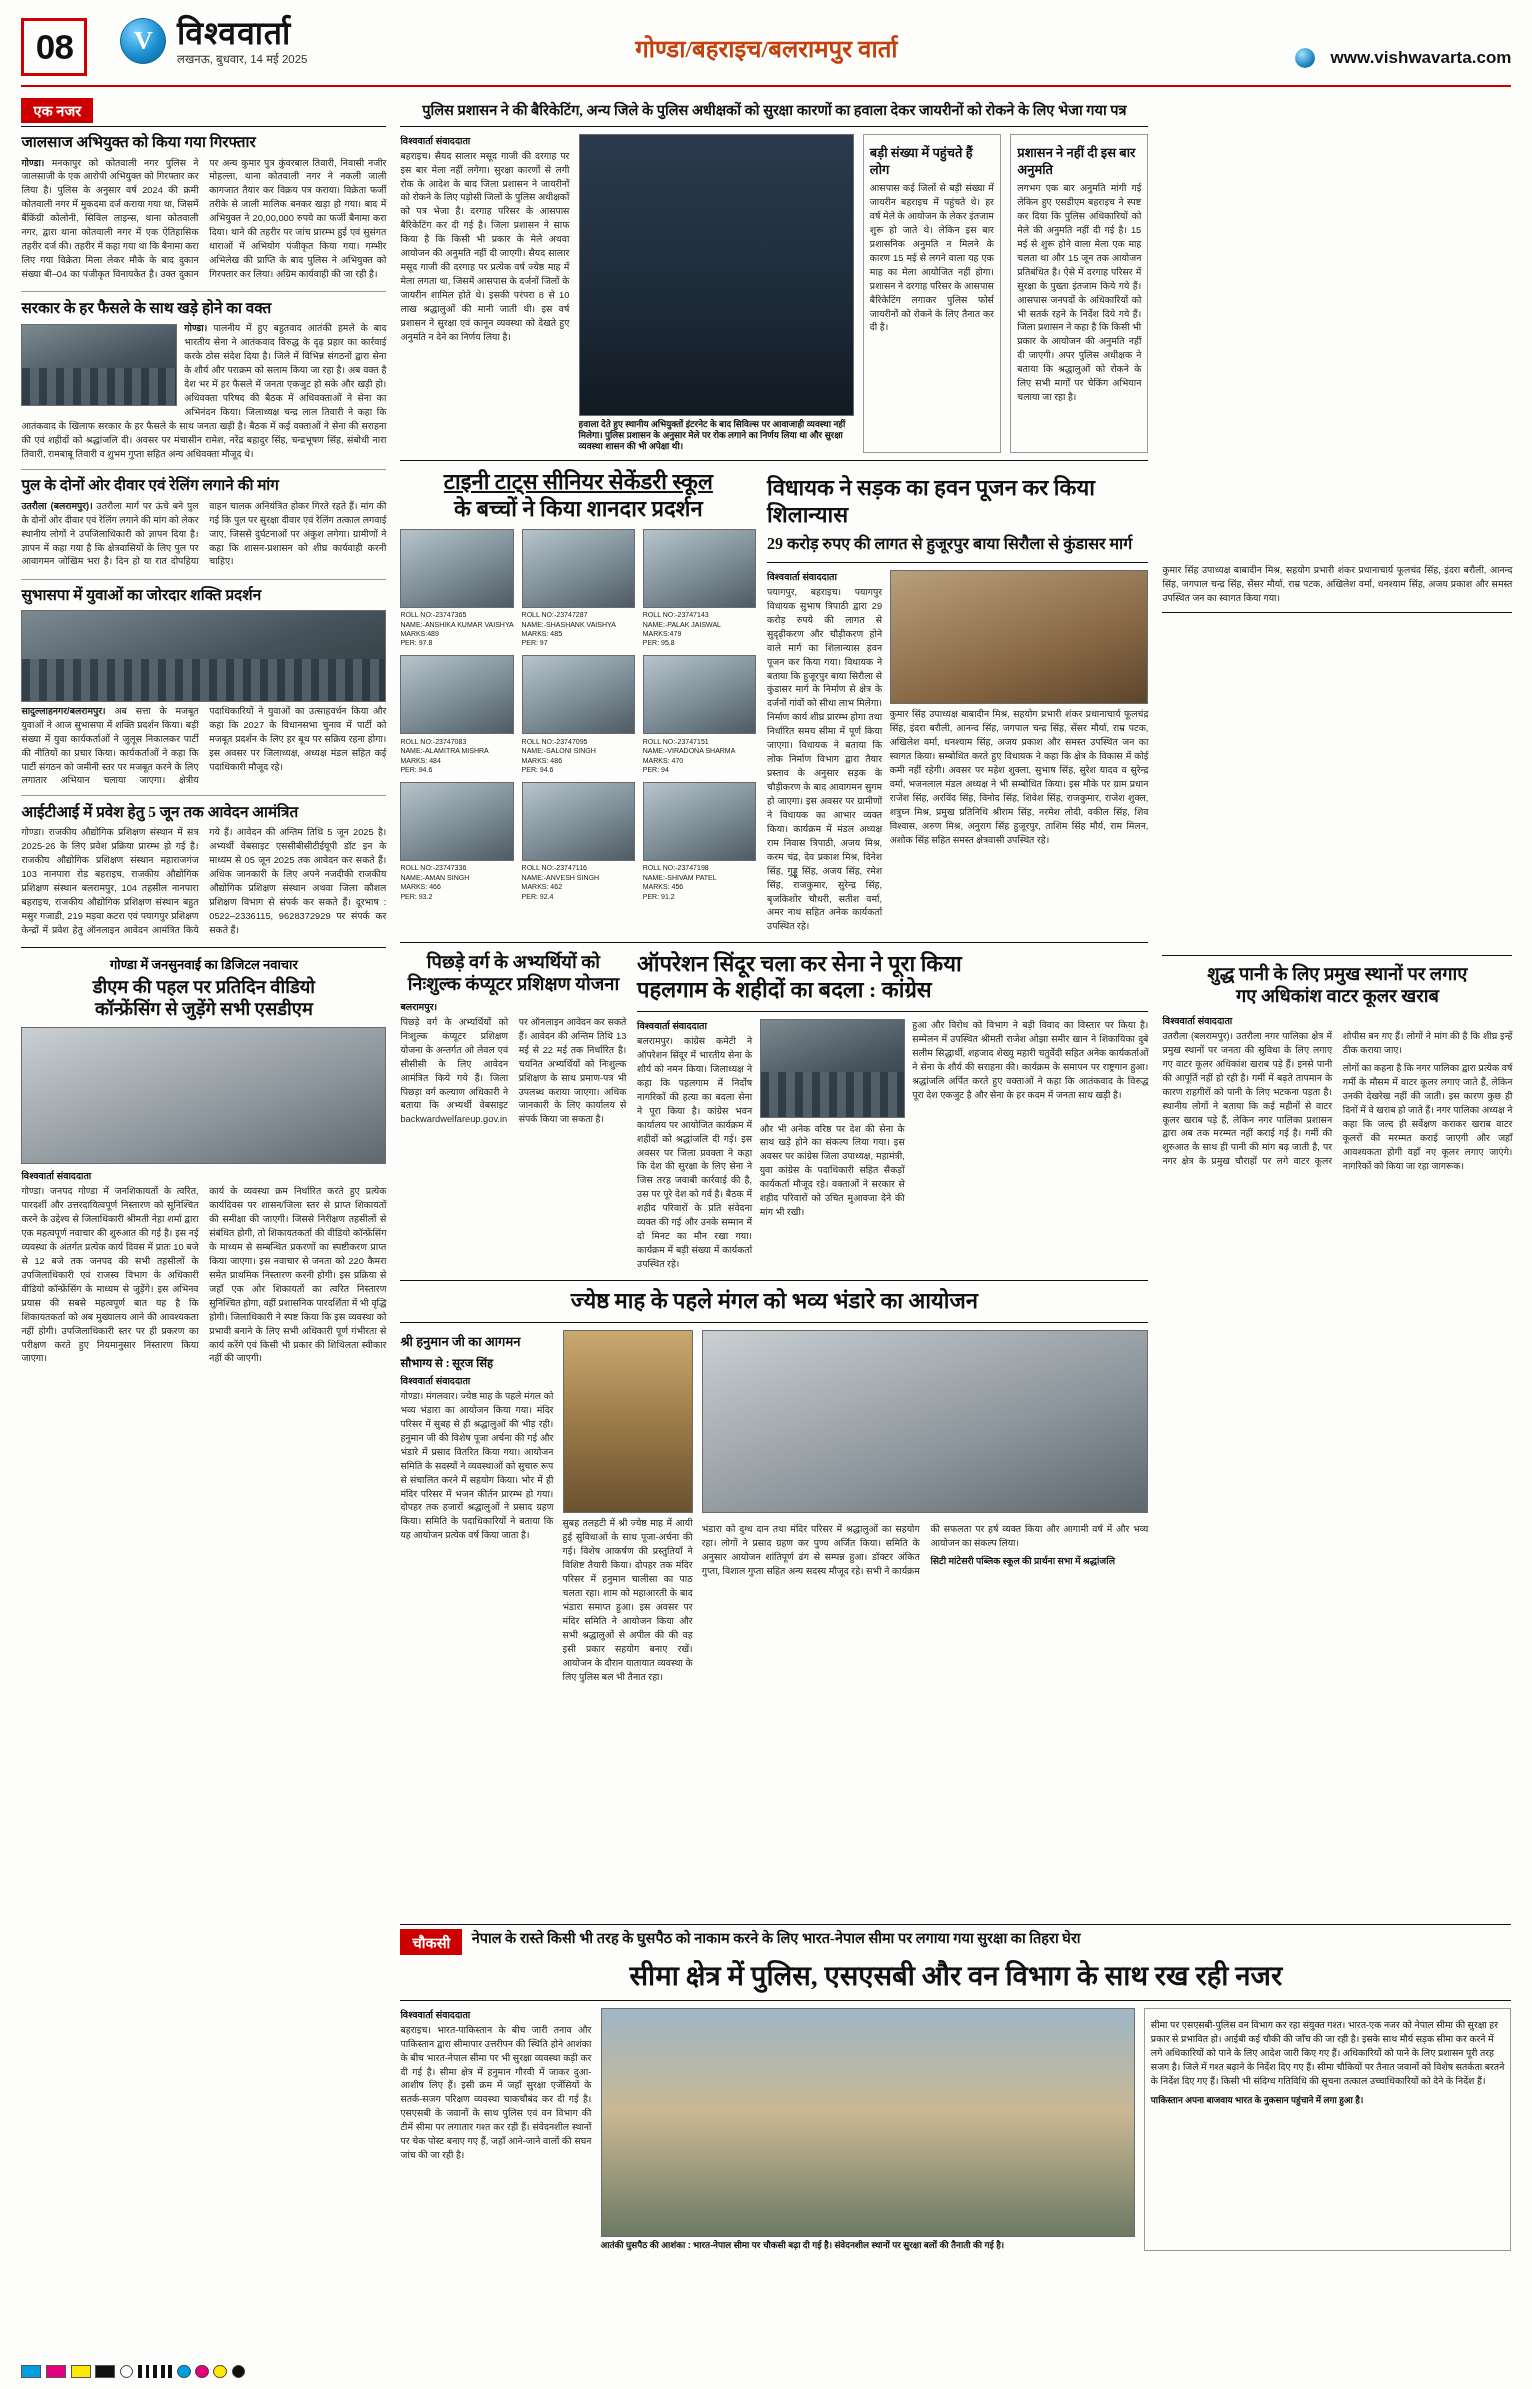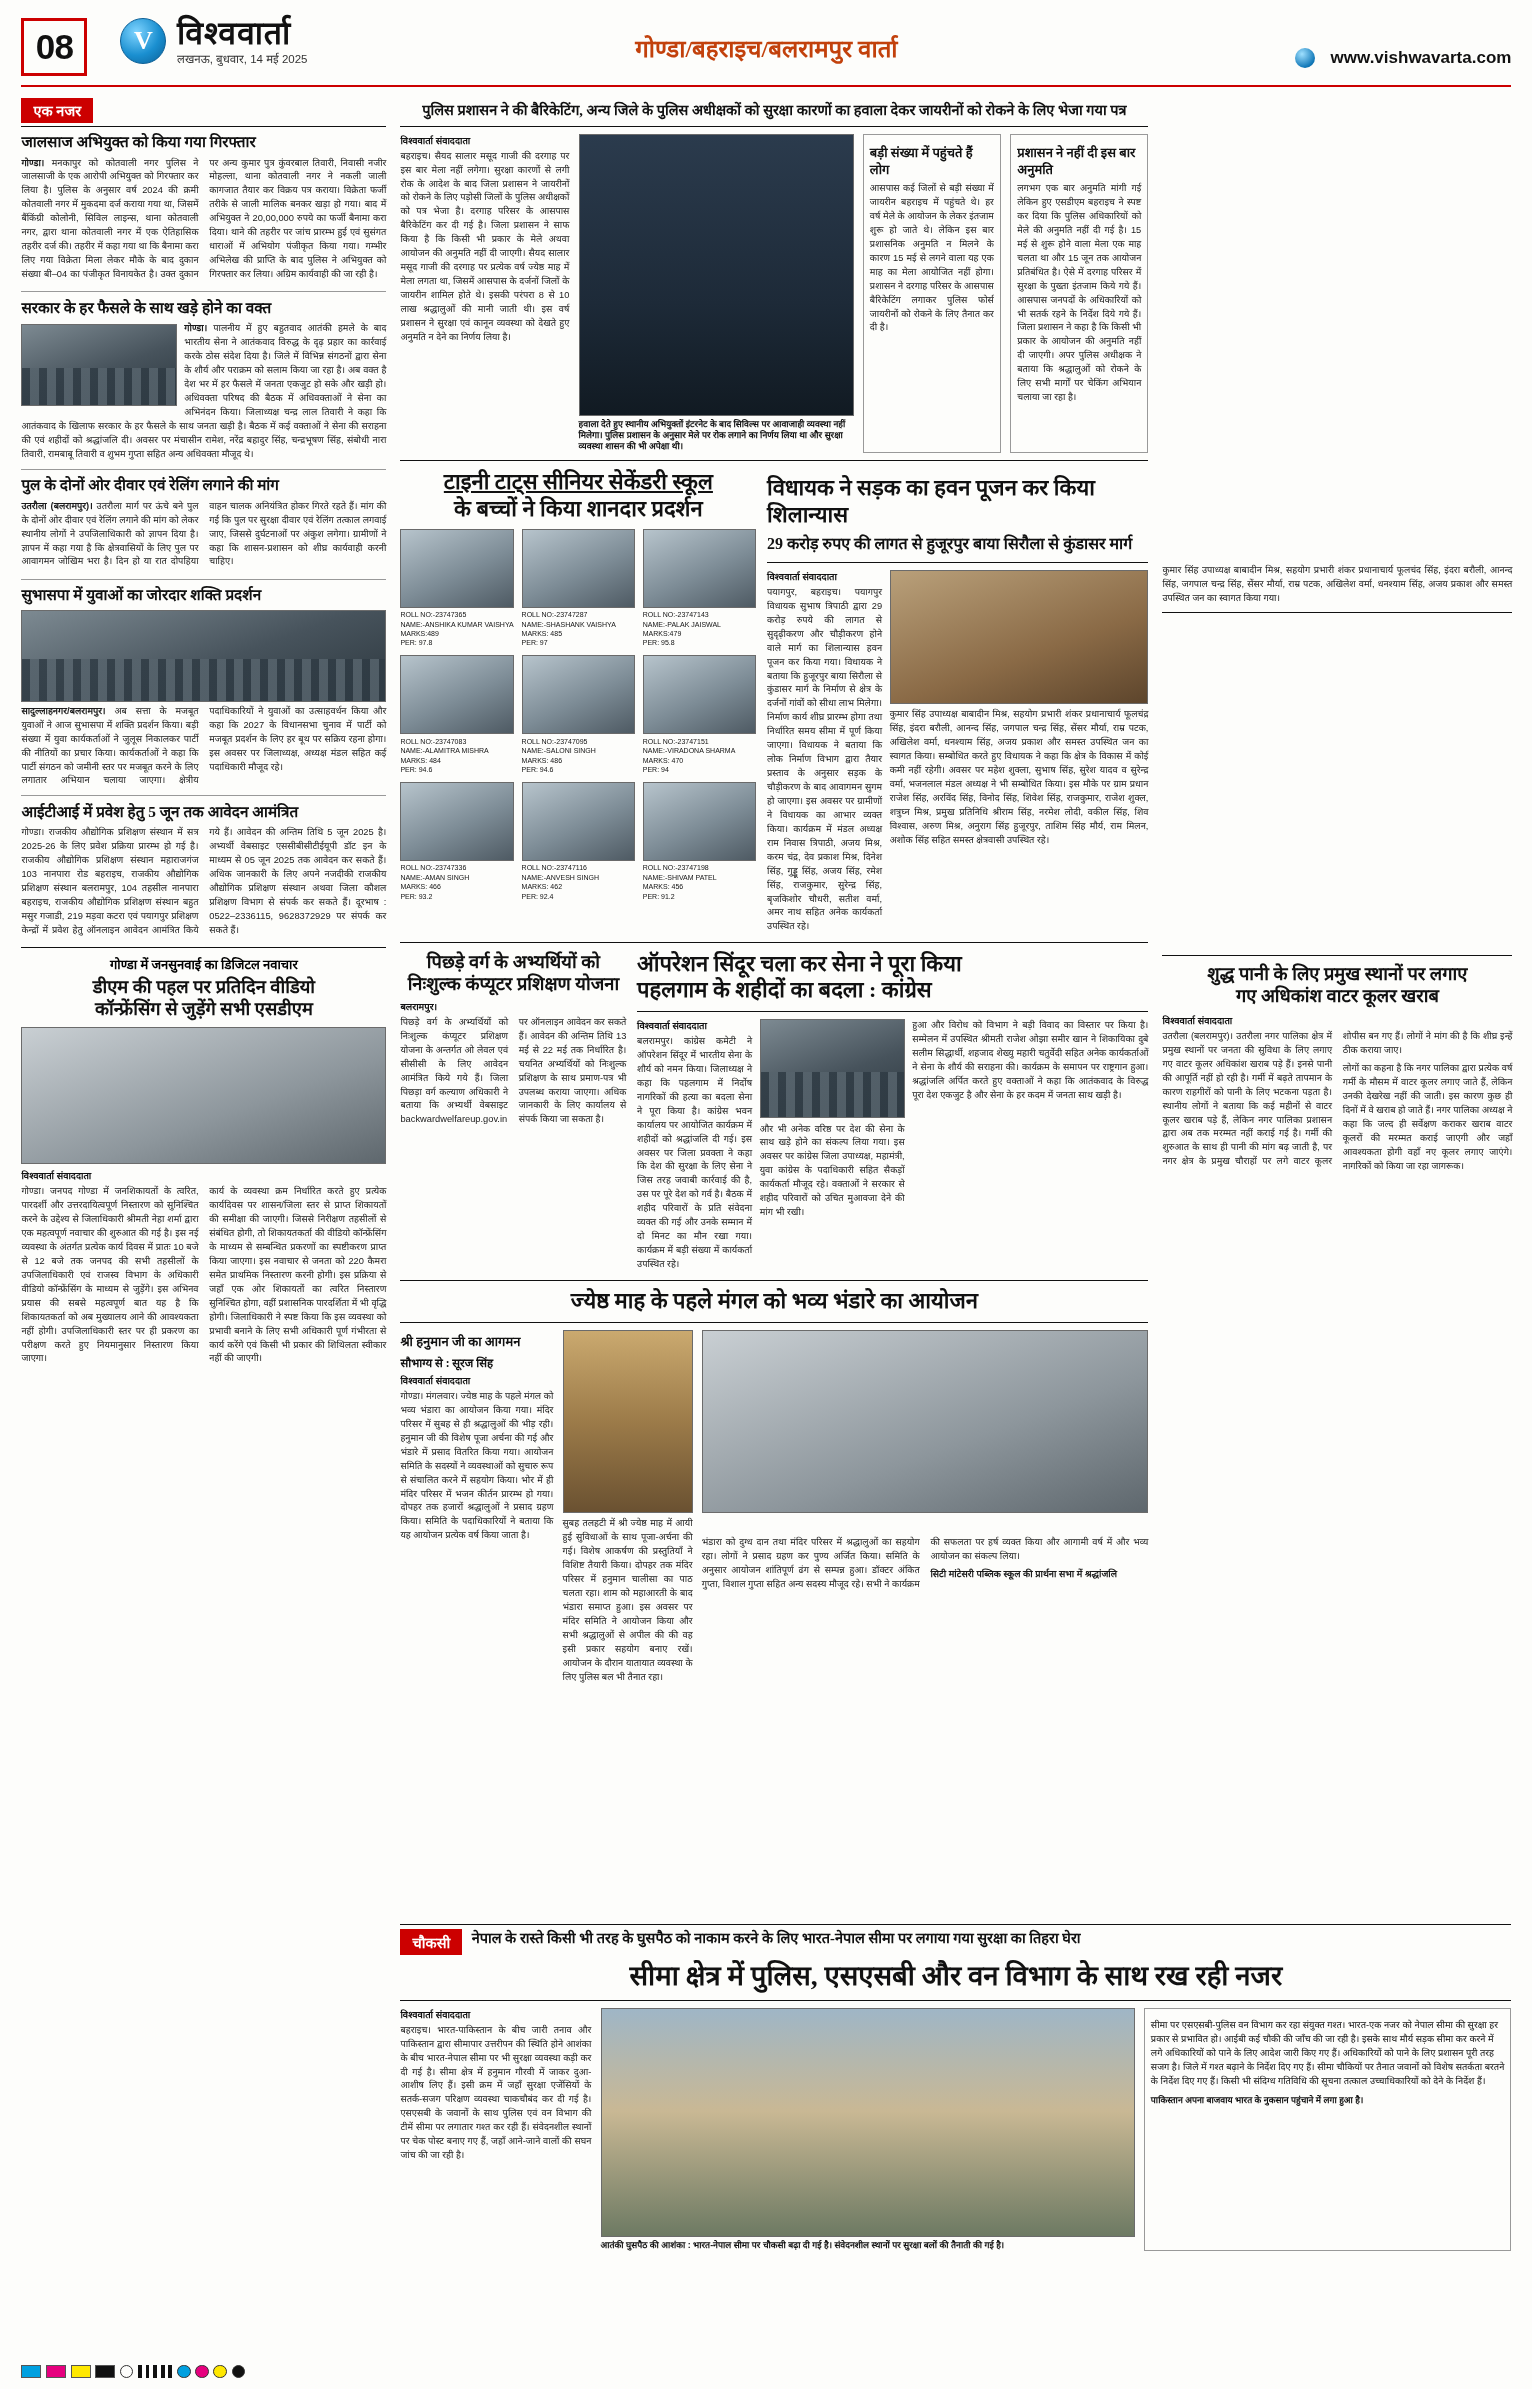--- a/index.html
+++ b/index.html
@@ -383,21 +383,21 @@
             <div class="small-head" style="font-size:11.5px;">सौभाग्य से : सूरज सिंह</div>
             <div class="byline">विश्ववार्ता संवाददाता</div>
             <div class="txt">गोण्डा। मंगलवार। ज्येष्ठ माह के पहले मंगल को भव्य भंडारा का आयोजन किया गया। मंदिर परिसर में सुबह से ही श्रद्धालुओं की भीड़ रही। हनुमान जी की विशेष पूजा अर्चना की गई और भंडारे में प्रसाद वितरित किया गया। आयोजन समिति के सदस्यों ने व्यवस्थाओं को सुचारु रूप से संचालित करने में सहयोग किया। भोर में ही मंदिर परिसर में भजन कीर्तन प्रारम्भ हो गया। दोपहर तक हजारों श्रद्धालुओं ने प्रसाद ग्रहण किया। समिति के पदाधिकारियों ने बताया कि यह आयोजन प्रत्येक वर्ष किया जाता है।</div>
           </div>
           <div style="width:130px;flex:none;">
             <div class="photo temple" style="width:100%;height:183px;"></div>
             <div class="txt" style="margin-top:4.6px;">सुबह तलहटी में श्री ज्येष्ठ माह में आयी हुई सुविधाओं के साथ पूजा-अर्चना की गई। विशेष आकर्षण की प्रस्तुतियाँ ने विशिष्ट तैयारी किया। दोपहर तक मंदिर परिसर में हनुमान चालीसा का पाठ चलता रहा। शाम को महाआरती के बाद भंडारा समाप्त हुआ। इस अवसर पर मंदिर समिति ने आयोजन किया और सभी श्रद्धालुओं से अपील की की वह इसी प्रकार सहयोग बनाए रखें। आयोजन के दौरान यातायात व्यवस्था के लिए पुलिस बल भी तैनात रहा।</div>
           </div>
           <div style="flex:1;">
             <div class="photo office" style="width:100%;height:183px;"></div>
-            <div class="txt cols2" style="margin-top:23px;">
+            <div class="txt cols2" style="margin-top:10px;font-family:Liberation Serif, serif;">
               <p>भंडारा को दुग्ध दान तथा मंदिर परिसर में श्रद्धालुओं का सहयोग रहा। लोगों ने प्रसाद ग्रहण कर पुण्य अर्जित किया। समिति के अनुसार आयोजन शांतिपूर्ण ढंग से सम्पन्न हुआ। डॉक्टर अंकित गुप्ता, विशाल गुप्ता सहित अन्य सदस्य मौजूद रहे। सभी ने कार्यक्रम की सफलता पर हर्ष व्यक्त किया और आगामी वर्ष में और भव्य आयोजन का संकल्प लिया।</p>
               <p><b>सिटी मांटेसरी पब्लिक स्कूल की प्रार्थना सभा में श्रद्धांजलि</b></p>
             </div>
           </div>
         </div>
       </div>
     </div>
 
     <div class="col c-right">
       <div style="height:466px;"></div>

